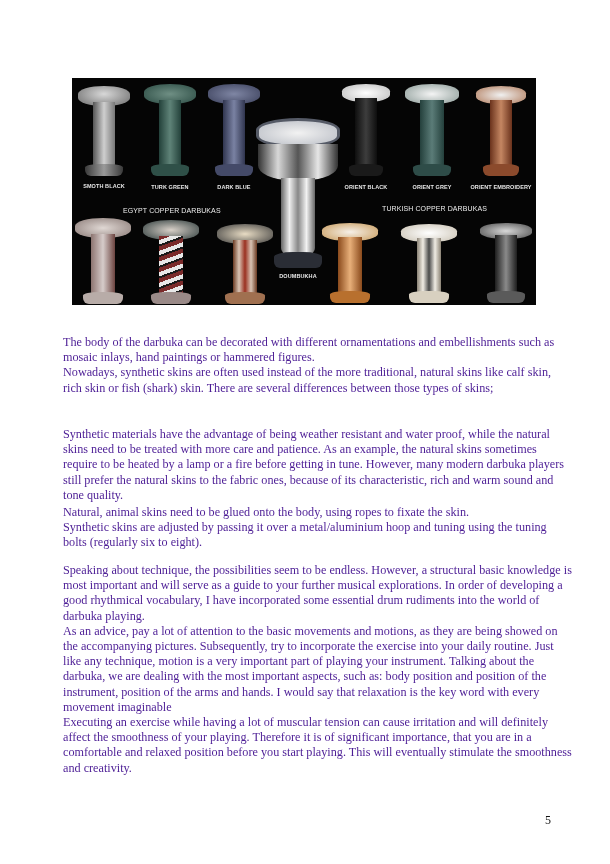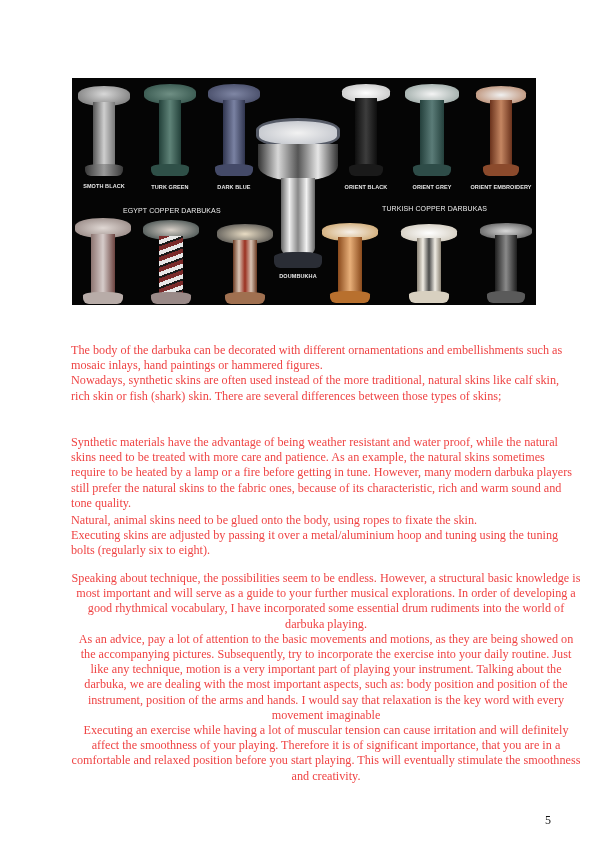--- a/index.html
+++ b/index.html
@@ -25,21 +25,21 @@
     letter-spacing: 0.1px; white-space: nowrap; text-align: center;
   }
   .group-label {
     position: absolute; color: #ededed;
     font-family: "Liberation Sans", sans-serif; font-size: 7px;
     letter-spacing: 0.1px; white-space: nowrap;
   }
   .text {
     position: absolute; left: 55px; width: 510px;
     font-family: "Liberation Serif", serif; font-size: 12.2px; line-height: 15.2px;
-    color: #ef4444; margin: 16px;
+    color: #4c1d95; margin: 8px;
   }
   .text p { margin: 0; }
   .page-number {
     position: absolute; left: 545px; top: 813px;
     font-family: "Liberation Serif", serif; font-size: 12px; color: #111;
   }
 </style>
 </head>
 <body>
 
@@ -131,23 +131,23 @@
     <p>The body of the darbuka can be decorated with different ornamentations and embellishments such as mosaic inlays, hand paintings or hammered figures.</p>
     <p>Nowadays, synthetic skins are often used instead of the more traditional, natural skins like calf skin, rich skin or fish (shark) skin. There are several differences between those types of skins;</p>
   </div>
 
   <div class="text" style="top:419px;">
     <p>Synthetic materials have the advantage of being weather resistant and water proof, while the natural skins need to be treated with more care and patience. As an example, the natural skins sometimes require to be heated by a lamp or a fire before getting in tune. However, many modern darbuka players still prefer the natural skins to the fabric ones, because of its characteristic, rich and warm sound and tone quality.</p>
   </div>
 
   <div class="text" style="top:497px;">
     <p>Natural, animal skins need to be glued onto the body, using ropes to fixate the skin.</p>
-    <p>Executing skins are adjusted by passing it over a metal/aluminium hoop and tuning using the tuning bolts (regularly six to eight).</p>
+    <p>Synthetic skins are adjusted by passing it over a metal/aluminium hoop and tuning using the tuning bolts (regularly six to eight).</p>
   </div>
 
-  <div class="text" style="top:555px;text-align:center;">
+  <div class="text" style="top:555px;">
     <p>Speaking about technique, the possibilities seem to be endless. However, a structural basic knowledge is most important and will serve as a guide to your further musical explorations. In order of developing a good rhythmical vocabulary, I have incorporated some essential drum rudiments into the world of darbuka playing.</p>
     <p>As an advice, pay a lot of attention to the basic movements and motions, as they are being showed on the accompanying pictures. Subsequently, try to incorporate the exercise into your daily routine. Just like any technique, motion is a very important part of playing your instrument. Talking about the darbuka, we are dealing with the most important aspects, such as: body position and position of the instrument, position of the arms and hands. I would say that relaxation is the key word with every movement imaginable</p>
     <p>Executing an exercise while having a lot of muscular tension can cause irritation and will definitely affect the smoothness of your playing. Therefore it is of significant importance, that you are in a comfortable and relaxed position before you start playing. This will eventually stimulate the smoothness and creativity.</p>
   </div>
 
   <div class="page-number">5</div>
 </div>
 
 </body></html>

